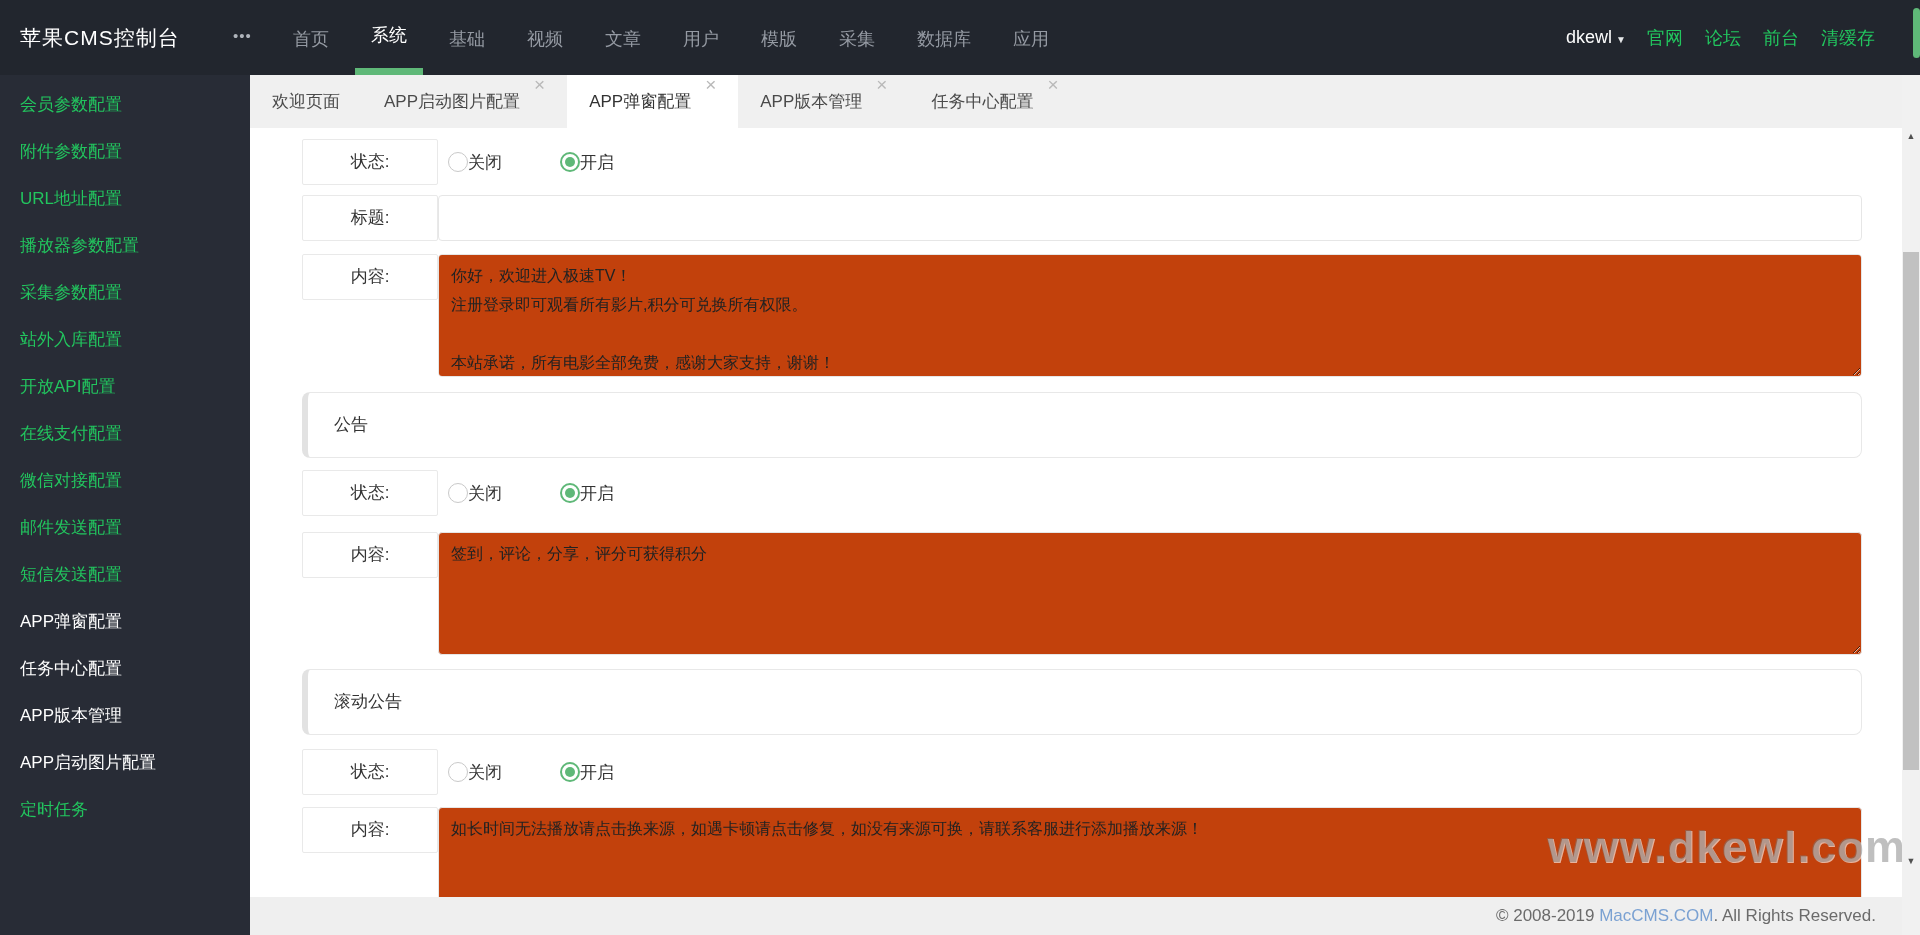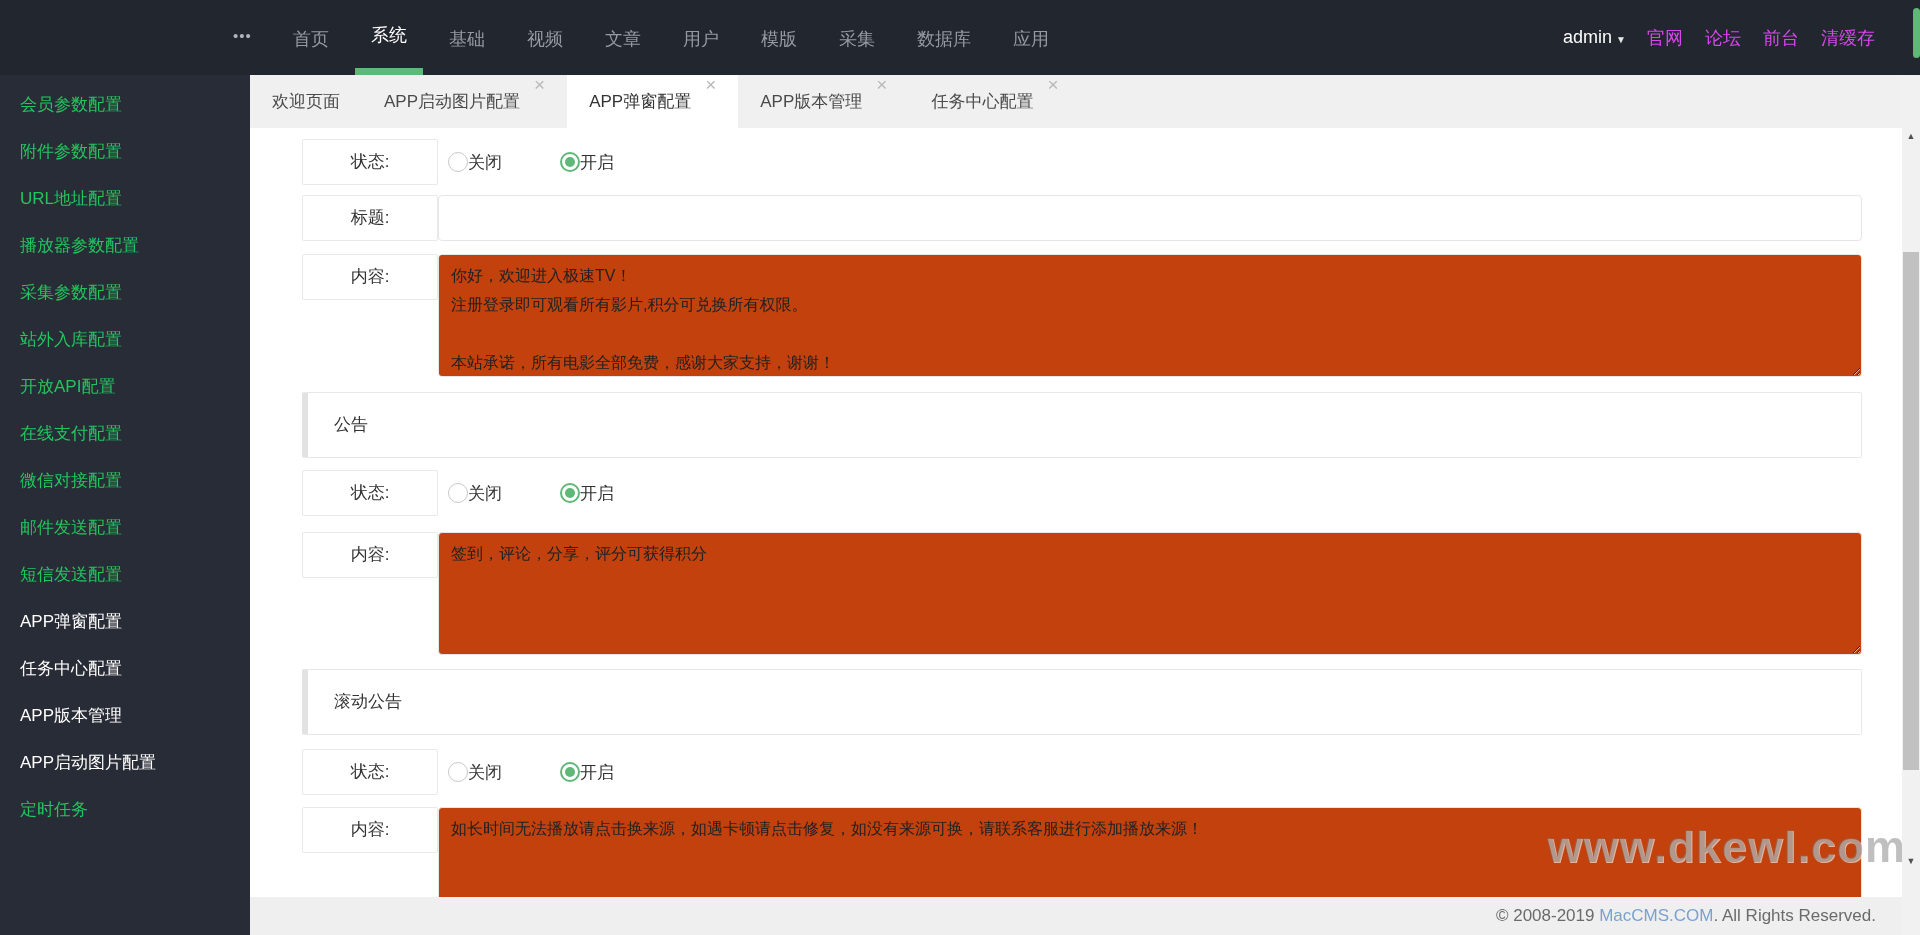--- a/index.html
+++ b/index.html
@@ -13,21 +13,21 @@
     color:#fff; font-size:21px; letter-spacing:1px; }
   .more-icon { position:absolute; left:233px; top:0; height:75px; line-height:71px;
     color:#aeb3ba; font-size:15px; letter-spacing:1px; cursor:pointer; }
   .nav { position:absolute; left:272px; top:0; height:75px; display:flex; }
   .nav-item { height:75px; line-height:78px; padding:0 16px; margin:0 5px;
     color:#959aa3; font-size:18px; cursor:pointer; }
   .nav-item.active { color:#fff; border-bottom:7px solid #5FB878; line-height:71px; }
   .hright { position:absolute; right:34px; top:0; height:75px; display:flex; align-items:center; }
   .huser { color:#fdfdfd; font-size:18px; margin-right:10px; cursor:pointer; }
   .huser .caret { font-size:10px; color:#e6e8ea; margin-left:4px; }
-  .hlink { color:#d946ef; font-size:18px; padding:0 11px; cursor:pointer; }
+  .hlink { color:#22c55e; font-size:18px; padding:0 11px; cursor:pointer; }
 
   
   .sidebar { position:absolute; left:0; top:75px; width:250px; height:860px;
     background:#282c36; z-index:20; }
   .side-item { height:47px; line-height:47px; padding-left:20px; color:#22c55e;
     font-size:17px; cursor:pointer; white-space:nowrap; }
   .side-item.active { color:#ffffff; }
   .side-list { padding-top:6px; }
 
   
@@ -55,21 +55,21 @@
     font-family:"Liberation Sans","DejaVu Sans",sans-serif; }
   .radio-group { position:absolute; left:146px; top:0; height:46px; display:flex; align-items:center; }
   .radio { width:20px; height:20px; border-radius:50%; border:1px solid #c9c9c9;
     background:#fff; display:inline-block; position:relative; cursor:pointer; }
   .radio.checked { border:2px solid #5FB878; }
   .radio.checked::after { content:''; position:absolute; left:3px; top:3px; right:3px; bottom:3px;
     background:#5FB878; border-radius:50%; }
   .radio-label { font-size:17px; color:#333; cursor:pointer; }
   .radio-gap { width:58px; }
   .section-bar { position:absolute; left:52px; width:1560px; height:66px;
-    border:1px solid #e8e8e8; border-left:6px solid #e2e2e2; border-radius:2px;
+    border:1px solid #e8e8e8; border-left:6px solid #e2e2e2; border-radius:8px;
     background:#fff; line-height:64px; padding-left:26px; font-size:17px; color:#333; }
 
   
   .r-status1 { top:11px;  width:1560px; height:46px; }
   .r-title1  { top:67px;  width:1560px; height:46px; }
   .r-content1{ top:126px; width:1560px; height:123px; }
   .s-notice  { top:264px; }
   .r-status2 { top:342px; width:1560px; height:46px; }
   .r-content2{ top:404px; width:1560px; height:123px; }
   .s-scroll  { top:541px; }
@@ -100,35 +100,36 @@
     font-size:9px; color:#505050; cursor:pointer; }
   .rail-up { top:131px; }
   .rail-down { top:856px; }
   .rail-thumb { position:absolute; top:252px; left:1px; width:16px; height:518px;
     background:#c1c1c1; cursor:pointer; }
 </style>
 </head>
 <body>
 
 <div class="header">
+  <div class="brand">苹果CMS控制台</div>
   <div class="more-icon">•••</div>
   <div class="nav">
     <div class="nav-item">首页</div>
     <div class="nav-item active">系统</div>
     <div class="nav-item">基础</div>
     <div class="nav-item">视频</div>
     <div class="nav-item">文章</div>
     <div class="nav-item">用户</div>
     <div class="nav-item">模版</div>
     <div class="nav-item">采集</div>
     <div class="nav-item">数据库</div>
     <div class="nav-item">应用</div>
   </div>
   <div class="hright">
-    <div class="huser"><span>admin</span><span class="caret">▼</span></div>
+    <div class="huser"><span>dkewl</span><span class="caret">▼</span></div>
     <div class="hlink">官网</div>
     <div class="hlink">论坛</div>
     <div class="hlink">前台</div>
     <div class="hlink">清缓存</div>
   </div>
 </div>
 
 <div class="sidebar">
   <div class="side-list">
     <div class="side-item">会员参数配置</div>

